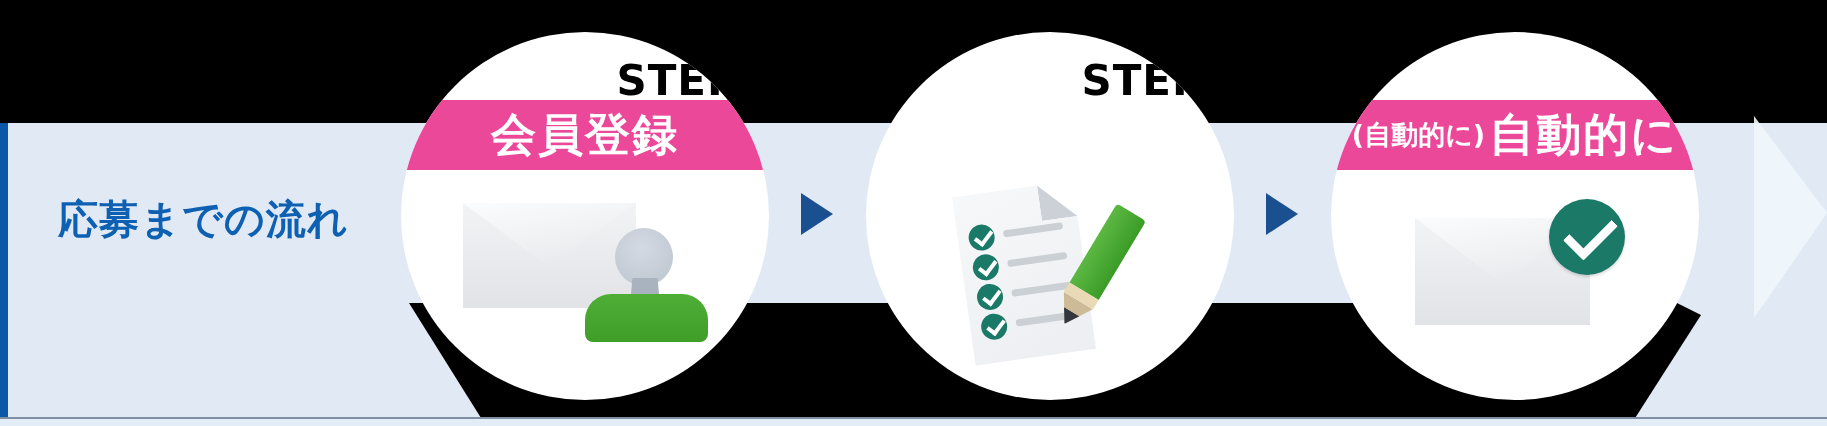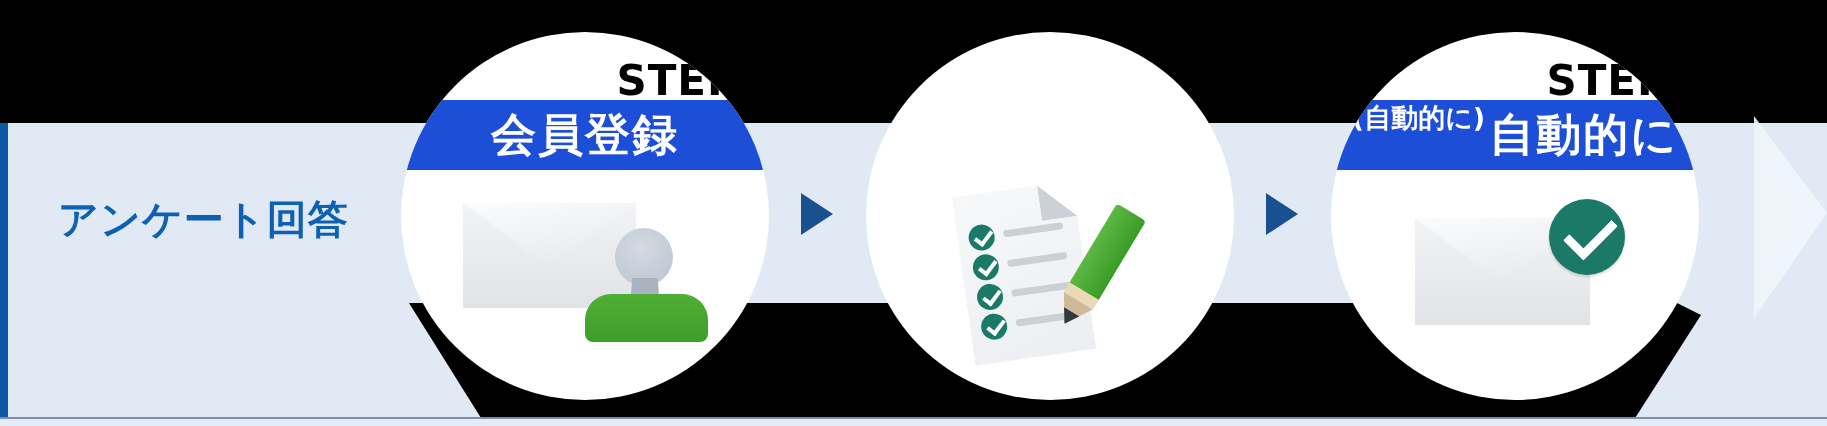--- a/index.html
+++ b/index.html
@@ -25,22 +25,22 @@
   .chevron{position:absolute;left:1754px;top:116px;width:73px;height:202px;background:#f1f7fc;
     clip-path:polygon(0 0,100% 48%,0 100%);opacity:.9;}
   
   .page-title{position:absolute;left:58px;top:192px;font-size:40px;font-weight:bold;color:#0d60b2;letter-spacing:1px;}
   
   .circle{position:absolute;top:32px;width:368px;height:368px;border-radius:50%;
     background:#fff;overflow:hidden;}
   .c1{left:401px;} .c2{left:866px;} .c3{left:1331px;}
   .step-label{position:absolute;top:24px;left:0;width:100%;text-align:right;
     font-size:42px;font-weight:bold;color:#000000;letter-spacing:1px;}
-  .ribbon{position:absolute;left:-10px;right:-10px;top:68px;height:70px;background:#1d4ed8;
-    display:flex;align-items:flex-start;justify-content:center;color:#fff;font-weight:bold;}
+  .ribbon{position:absolute;left:-10px;right:-10px;top:68px;height:70px;background:#ec4899;
+    display:flex;align-items:center;justify-content:center;color:#fff;font-weight:bold;}
   .caption{font-size:45px;letter-spacing:2px;line-height:70px;}
   .caption-prefix{font-size:27px;letter-spacing:0;margin-right:4px;}
   
   .envelope{position:absolute;background:linear-gradient(#f2f3f5,#e1e3e7);}
   .env1{left:62px;top:171px;width:173px;height:105px;}
   .env3{left:84px;top:186px;width:175px;height:107px;}
   .flap{position:absolute;left:0;top:0;width:100%;height:100%;
     background:linear-gradient(170deg,#fbfcfd,#e4e7ea 70%);
     clip-path:polygon(0 0,100% 0,50% 62%);
     filter:drop-shadow(0 3px 2px rgba(60,70,80,.25));}
@@ -86,40 +86,41 @@
 
 <div class="band"></div>
 <div class="panel-left"></div>
 <div class="panel-right"></div>
 <div class="shadow1"></div>
 <div class="shadow3"></div>
 <div class="accent-bar"></div>
 <div class="chevron"></div>
 <div class="bottom-strip"></div>
 
-<div class="page-title">アンケート回答</div>
+<div class="page-title">応募までの流れ</div>
 
 <div class="circle c1">
   <div class="step-label">STEP1</div>
   <div class="ribbon">
     <span class="caption">会員登録</span>
   </div>
   <div>
     <div class="envelope env1">
       <div class="flap"></div>
     </div>
     <div class="head"></div>
     <div class="neck"></div>
     <div class="body-shape"></div>
   </div>
 </div>
 
 <div class="next-arrow a1"></div>
 
 <div class="circle c2">
+  <div class="step-label">STEP2</div>
   <div>
     <div class="paper">
       <div class="fold"></div>
       <div class="check small" style="top:31px">
           <span class="tick"></span>
         </div>
       <div class="check small" style="top:61px">
           <span class="tick"></span>
         </div>
       <div class="check small" style="top:91px">
@@ -138,21 +139,20 @@
         <div class="collar"></div>
         <div class="cone"></div>
         <div class="lead"></div>
     </div>
   </div>
 </div>
 
 <div class="next-arrow a2"></div>
 
 <div class="circle c3">
-  <div class="step-label">STEP3</div>
   <div class="ribbon">
     <span class="caption-prefix">(自動的に)</span>
     <span class="caption">自動的に</span>
   </div>
   <div>
     <div class="envelope env3">
       <div class="flap"></div>
     </div>
     <div class="check badge">
         <span class="tick"></span>

